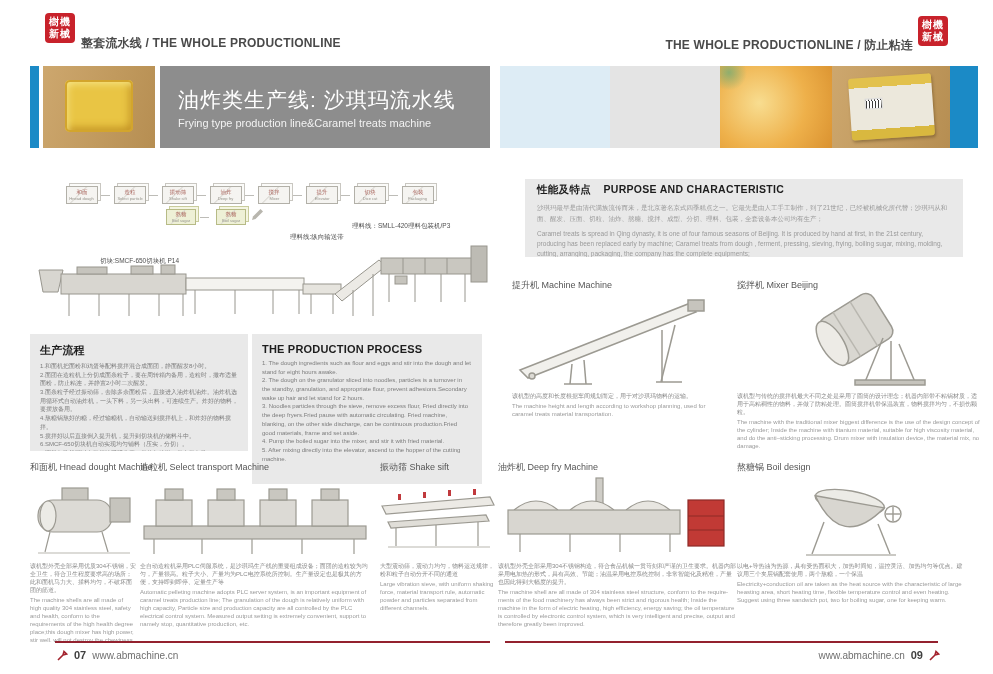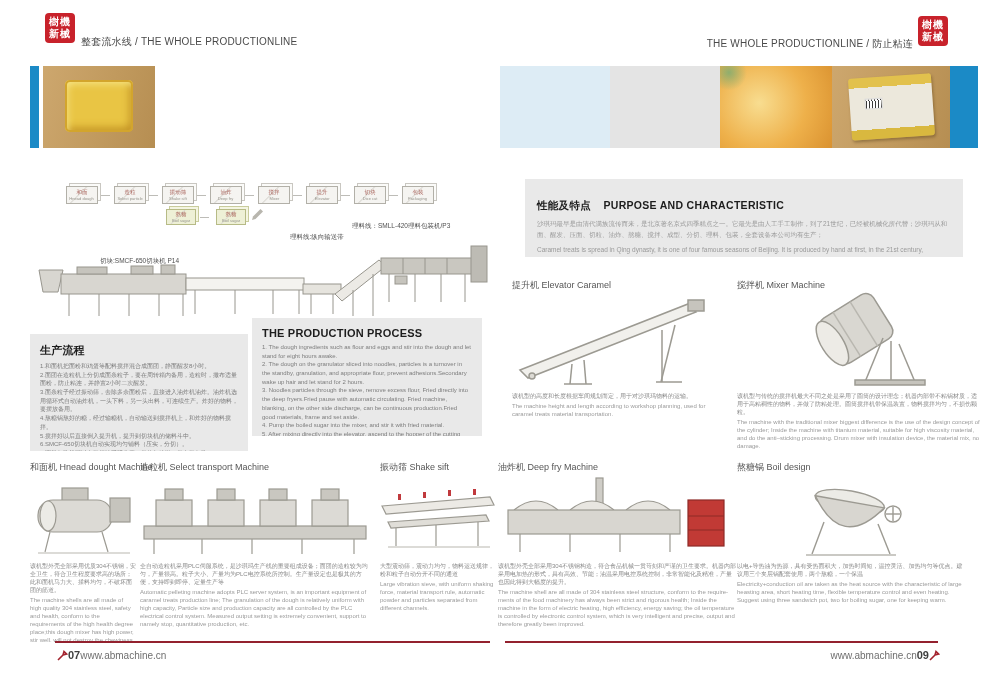--- a/index.html
+++ b/index.html
@@ -5,21 +5,21 @@
   *{margin:0;padding:0;box-sizing:border-box}
   html,body{background:#ffffff}
   body{font-family:"Liberation Sans",sans-serif;-webkit-font-smoothing:antialiased}
   #page{position:relative;width:993px;height:674px;background:#fff;overflow:hidden}
   .abs{position:absolute}
 
   
   .seal{width:30px;height:30px;background:#c8222b;border-radius:4px;color:#fff;
         display:flex;flex-direction:column;align-items:center;justify-content:center;line-height:12px;
         font-size:10px;font-weight:bold;letter-spacing:1px}
-  .hdr-label{font-size:10px;font-weight:normal;color:#4a4a4a;letter-spacing:.2px}
+  .hdr-label{font-size:12px;font-weight:bold;color:#4a4a4a;letter-spacing:.2px}
 
   
   .band{top:66px;height:82px}
   .banner-title-box{background:#8d8d8d;color:#fff;padding:20px 0 0 18px}
   .banner-zh{font-size:21px;letter-spacing:1px;font-weight:400}
   .banner-en{font-size:11px;color:#f2f2f2;margin-top:3px}
   .photo-wood{background:linear-gradient(105deg,#cda76e 0%,#c19a5e 55%,#b68e52 100%)}
   .sachima{position:absolute;left:20%;top:17%;width:60%;height:64%;background:#e9c544;border-radius:5px;
            box-shadow:inset 0 0 0 2px #d3a52c, inset 3px 4px 7px #f7e483, inset -3px -4px 8px #c08f22}
   .photo-closeup{background:
@@ -53,21 +53,21 @@
   .purpose-en{font-size:6.5px;line-height:1.5;color:#9a9a9a;margin-top:5px}
 
   
   .sec-title{position:absolute;font-size:9px;color:#565656;white-space:nowrap}
   .cap{position:absolute;overflow:hidden}
   .cap .cn{font-size:6px;line-height:1.35;color:#8a8a8a;margin-bottom:3px}
   .cap .en{font-size:6px;line-height:1.32;color:#9b9b9b}
 
   
   .rule{position:absolute;height:2px;background:#93212e}
-  .foot{position:absolute;top:649px;display:flex;align-items:flex-end;}
+  .foot{position:absolute;top:649px;display:flex;align-items:flex-end;gap:6px}
   .pageno{font-size:11px;font-weight:bold;color:#3f3f3f}
   .site{font-size:10px;color:#6f6f6f}
 
   svg{display:block}
 </style>
 </head>
 <body>
 
 <div id="page">
 
@@ -79,20 +79,24 @@
 
   <div class="abs hdr-label" style="right:80px;top:37px">THE WHOLE PRODUCTIONLINE / 防止粘连</div>
   <div class="abs seal" style="left:918px;top:16px">
     <span>樹機</span>
     <span>新械</span>
   </div>
 
   <div class="abs band" style="left:30px;width:9px;background:#1b8ac6"></div>
   <div class="abs band photo-wood" style="left:43px;width:112px">
     <div class="sachima"></div>
+  </div>
+  <div class="abs band banner-title-box" style="left:160px;width:330px">
+    <div class="banner-zh">油炸类生产线: 沙琪玛流水线</div>
+    <div class="banner-en">Frying type production line&amp;Caramel treats machine</div>
   </div>
   <div class="abs band" style="left:500px;width:110px;background:#ddecf5"></div>
   <div class="abs band" style="left:610px;width:110px;background:#e4e4e4"></div>
   <div class="abs band photo-closeup" style="left:720px;width:112px"></div>
   <div class="abs band photo-wood" style="left:832px;width:118px">
     <div class="package">
         <div class="barcode"></div>
       </div>
   </div>
   <div class="abs band" style="left:950px;width:28px;background:#1b8ac6"></div>
@@ -224,59 +228,59 @@
     <div class="box-title">生产流程</div>
     <div class="box-item">1.和面机把面粉和鸡蛋等配料搅拌混合成面团，静面醒发8小时。</div>
     <div class="box-item">2.面团在造粒机上分切成面条粒子，要在周转箱内备用，造粒时，撒布适量面粉，防止粘连，并静置2小时二次醒发。</div>
     <div class="box-item">3.面条粒子经过振动筛，去除多余面粉后，直接进入油炸机油炸。油炸机选用循环式自动油炸机，一头下料，另一头出料，可连续生产。炸好的物料，要摆放备用。</div>
     <div class="box-item">4.熬糖锅熬好的糖，经过输糖机，自动输送到搅拌机上，和炸好的物料搅拌。</div>
     <div class="box-item">5.搅拌好以后直接倒入提升机，提升到切块机的储料斗中。</div>
     <div class="box-item">6.SMCF-650切块机自动实现均匀铺料（压实，分切）。</div>
     <div class="box-item">7.理料包装机可以自动把沙琪玛分开，并均匀输送，并自动包装。</div>
   </div>
 
-  <div class="abs gray-box" style="left:252px;top:318px;width:230px;height:118px">
+  <div class="abs gray-box" style="left:252px;top:334px;width:230px;height:150px">
     <div class="box-title">THE PRODUCTION PROCESS</div>
     <div class="box-item">1. The dough ingredients such as flour and eggs and stir into the dough and let stand for eight hours awake.</div>
     <div class="box-item">2. The dough on the granulator sliced into noodles, particles is a turnover in the standby, granulation, and appropriate flour, prevent adhesions.Secondary wake up hair and let stand for 2 hours.</div>
     <div class="box-item">3. Noodles particles through the sieve, remove excess flour, Fried directly into the deep fryers.Fried pause with automatic circulating. Fried machine, blanking, on the other side discharge, can be continuous production.Fried good materials, frame and set aside.</div>
     <div class="box-item">4. Pump the boiled sugar into the mixer, and stir it with fried material.</div>
     <div class="box-item">5. After mixing directly into the elevator, ascend to the hopper of the cutting machine.</div>
 
   </div>
 
-  <div class="abs gray-box" style="left:525px;top:179px;width:438px;height:78px;padding:16px 12px">
+  <div class="abs gray-box" style="left:525px;top:179px;width:438px;height:78px;padding:0 12px">
     <div>
       <span class="purpose-title">性能及特点</span>
       <span class="purpose-title" style="margin-left:8px">PURPOSE AND CHARACTERISTIC</span>
     </div>
     <div class="purpose-cn">沙琪玛最早是由清代满族流传而来，是北京著名京式四季糕点之一。它最先是由人工手工制作，到了21世纪，已经被机械化所代替；沙琪玛从和面、醒发、压面、切粒、油炸、熬糖、搅拌、成型、分切、理料、包装，全套设备本公司均有生产；</div>
     <div class="purpose-en">Caramel treats is spread in Qing dynasty, it is one of four famous seasons of Beijing. It is produced by hand at first, in the 21st century, producing has been replaced early by machine; Caramel treats from dough , ferment, pressing, sieving, frying, boiling sugar, mixing, molding, cutting, arranging, packaging, the company has the complete equipments;</div>
   </div>
 
-  <div class="sec-title" style="left:512px;top:279px">提升机 Elevator Caramel</div>
+  <div class="sec-title" style="left:512px;top:279px">提升机 Machine Machine</div>
   <svg class="abs" style="left:512px;top:292px" width="205" height="96" viewBox="0 0 205 96">
     <g stroke="#9c9a92" stroke-width="1.5" fill="none">
       <polygon points="8,78 176,12 184,20 16,86" fill="#f1f0ec"></polygon>
       <rect x="176" y="8" width="16" height="11" fill="#c6c4bd"></rect>
       <line x1="150" y1="38" x2="150" y2="90"></line>
         <line x1="163" y1="33" x2="149" y2="90"></line>
       <line x1="144" y1="90" x2="170" y2="90"></line>
       <line x1="60" y1="72" x2="58" y2="92"></line>
         <line x1="72" y1="68" x2="74" y2="92"></line>
       <line x1="52" y1="92" x2="80" y2="92"></line>
       <circle cx="20" cy="84" r="3" fill="#dcdad4"></circle>
     </g>
   </svg>
   <div class="cap" style="left:512px;top:392px;width:206px;height:60px">
     <div class="cn">该机型的高度和长度根据车间规划而定，用于对沙琪玛物料的运输。</div>
     <div class="en">The machine height and length according to workshop planning, used for caramel treats material transportation.</div>
   </div>
 
-  <div class="sec-title" style="left:737px;top:279px">搅拌机 Mixer Machine</div>
+  <div class="sec-title" style="left:737px;top:279px">搅拌机 Mixer Beijing</div>
   <svg class="abs" style="left:795px;top:286px" width="145" height="102" viewBox="0 0 145 102">
     <g stroke="#9c9a92" stroke-width="1.5">
       <g transform="rotate(-32 62 42)">
         <rect x="30" y="16" width="62" height="52" rx="9" fill="#d9d7d1"></rect>
         <ellipse cx="33" cy="42" rx="11" ry="25" fill="#edebe6"></ellipse>
         <line x1="50" y1="16" x2="50" y2="68" stroke="#b9b7b0"></line>
         <line x1="70" y1="16" x2="70" y2="68" stroke="#b9b7b0"></line>
       </g>
       <line x1="88" y1="52" x2="70" y2="96" fill="none"></line>
       <line x1="104" y1="58" x2="120" y2="96" fill="none"></line>

